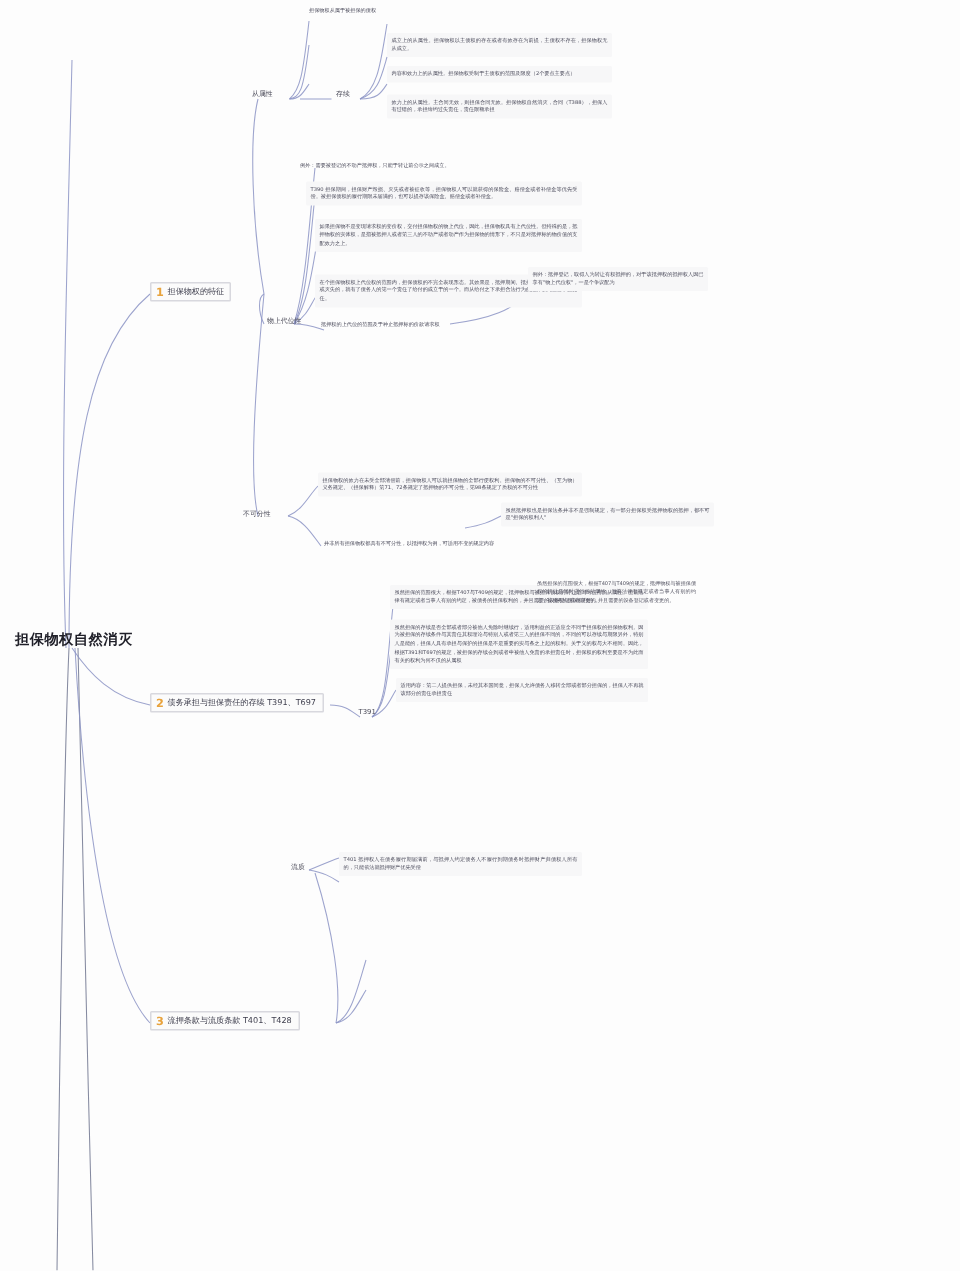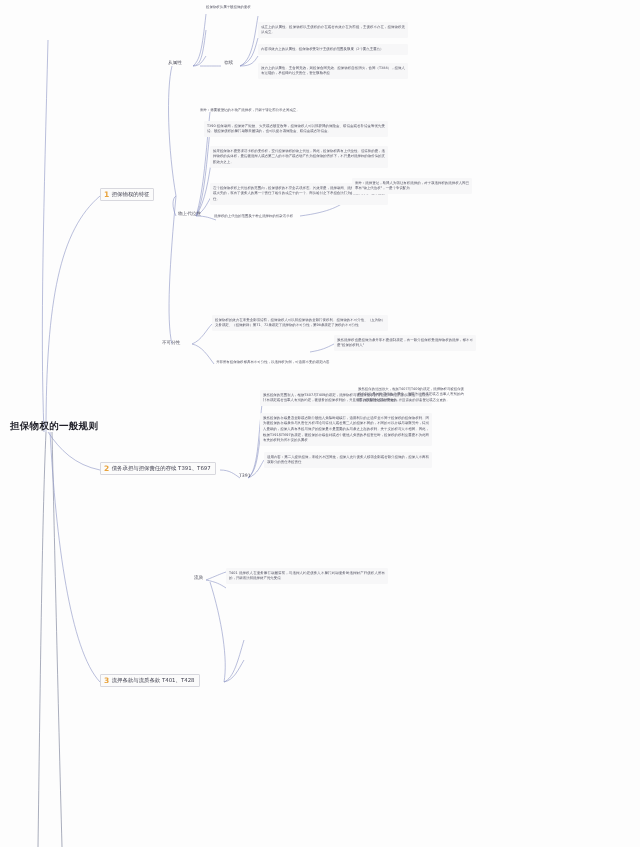--- a/index.html
+++ b/index.html
@@ -76,21 +76,21 @@
     <path d="M248 478 C 258 474, 260 466, 264 460"></path>
     <path d="M330 398 C 344 396, 350 394, 358 392"></path>
 
     <path d="M224 682 C 234 678, 238 660, 244 640"></path>
     <path d="M224 682 C 234 680, 238 670, 244 660"></path>
     <path d="M206 580 C 216 576, 220 574, 226 572"></path>
     <path d="M206 580 C 216 582, 220 584, 226 588"></path>
     <path d="M224 682 C 228 660, 222 620, 210 582"></path>
   </svg>
 
-  <div class="node root">担保物权的一般规则</div>
+  <div class="node root">担保物权自然消灭</div>
 
   <div class="node main" style="left:100px;top:188px;">
     <span class="num">1</span>
     <span>担保物权的特征</span>
   </div>
 
   <div class="node sub" style="left:166px;top:59px;">从属性</div>
   <div class="node sub" style="left:222px;top:59px;">存续</div>
 
   <div class="node leaf plain" style="left:204px;top:3px;width:150px;">担保物权从属于被担保的债权</div>

